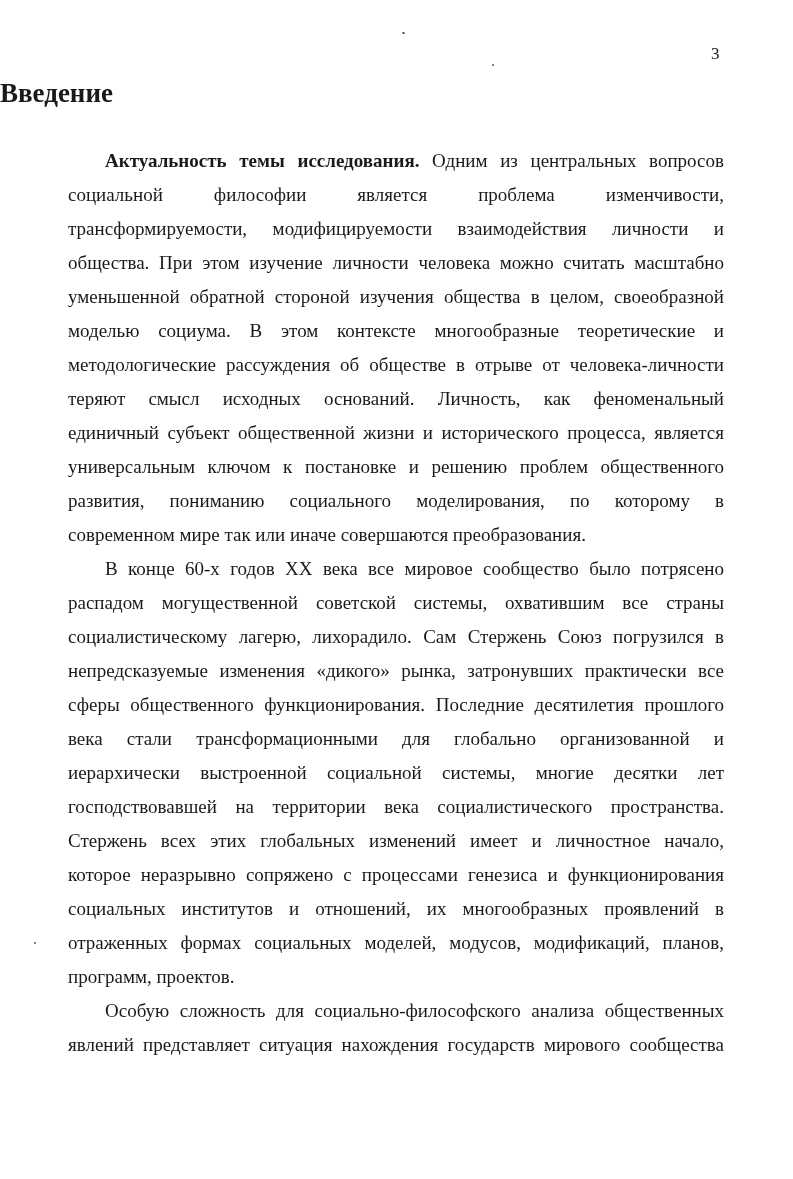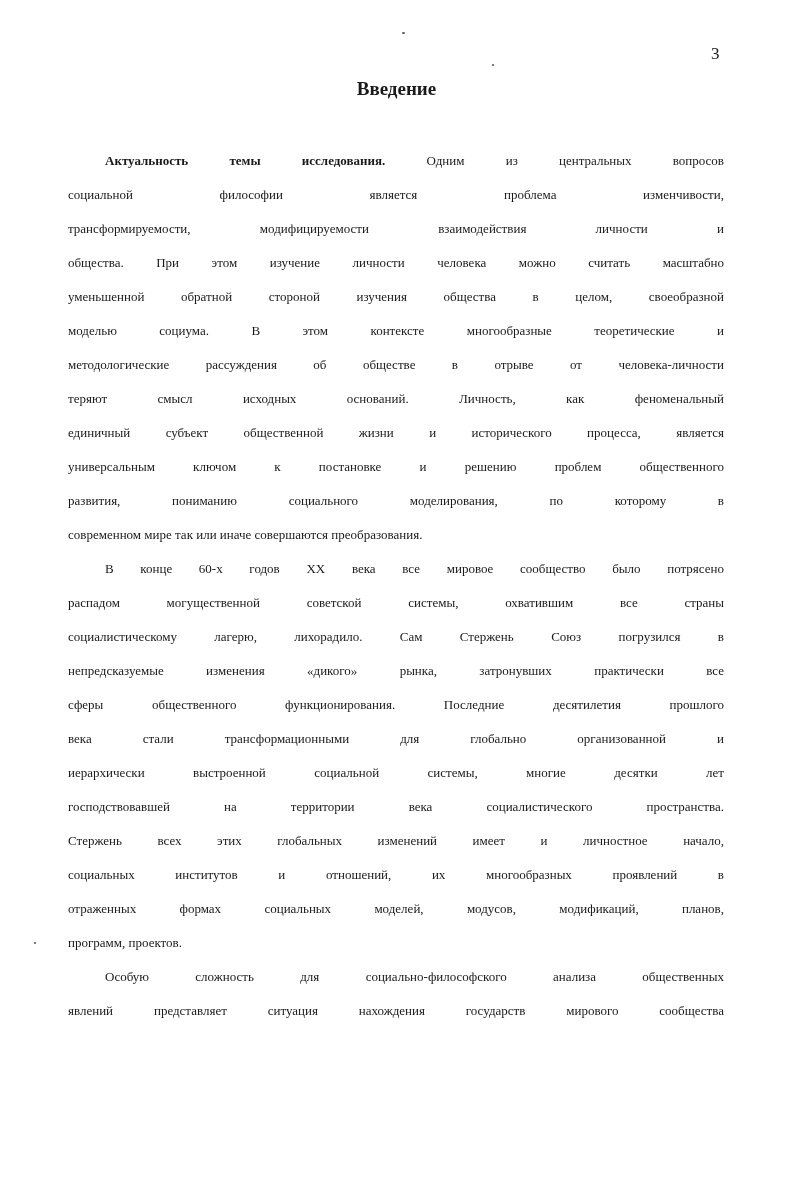--- a/index.html
+++ b/index.html
@@ -1,21 +1,21 @@
 <!DOCTYPE html>
 <html><head>
   <meta charset="utf-8">
   <style>
     html, body { margin: 0; padding: 0; background: #ffffff; }
     body { width: 793px; height: 1179px; position: relative; overflow: hidden;
            font-family: "Liberation Serif", "DejaVu Serif", serif; color: #1a1a1a; }
     .page-number { position: absolute; top: 44px; left: 711px; font-size: 17px; }
-    .title { position: absolute; top: 78px; left: 0; width: 793px; text-align: center;
-             font-size: 19px; font-weight: bold; }
-    .body-text { position: absolute; top: 146px; left: 68px; width: 656px; font-size: 13px; }
+    .title { position: absolute; top: 78px; left: 0; width: 793px; text-align: left;
+             font-size: 27px; font-weight: bold; }
+    .body-text { position: absolute; top: 146px; left: 68px; width: 656px; font-size: 19px; }
     .line { height: 34px; line-height: 30px; white-space: nowrap; text-align: justify;
             text-align-last: justify; overflow: hidden; }
     .line.last { text-align-last: left; }
     .line.indent { padding-left: 37px; }
     .bold { font-weight: bold; }
     .speck { position: absolute; background: #555; border-radius: 50%; }
   </style>
 </head>
 <body>
 
@@ -43,19 +43,20 @@
 
   <div class="line indent">В конце 60-х годов XX века все мировое сообщество было потрясено</div>
   <div class="line">распадом могущественной советской системы, охватившим все страны</div>
   <div class="line">социалистическому лагерю, лихорадило. Сам Стержень Союз погрузился в</div>
   <div class="line">непредсказуемые изменения «дикого» рынка, затронувших практически все</div>
   <div class="line">сферы общественного функционирования. Последние десятилетия прошлого</div>
   <div class="line">века стали трансформационными для глобально организованной и</div>
   <div class="line">иерархически выстроенной социальной системы, многие десятки лет</div>
   <div class="line">господствовавшей на территории века социалистического пространства.</div>
   <div class="line">Стержень всех этих глобальных изменений имеет и личностное начало,</div>
+  <div class="line">которое неразрывно сопряжено с процессами генезиса и функционирования</div>
   <div class="line">социальных институтов и отношений, их многообразных проявлений в</div>
   <div class="line">отраженных формах социальных моделей, модусов, модификаций, планов,</div>
   <div class="line last">программ, проектов.</div>
 
   <div class="line indent">Особую сложность для социально-философского анализа общественных</div>
   <div class="line">явлений представляет ситуация нахождения государств мирового сообщества</div>
 </div>
 
 </body></html>

